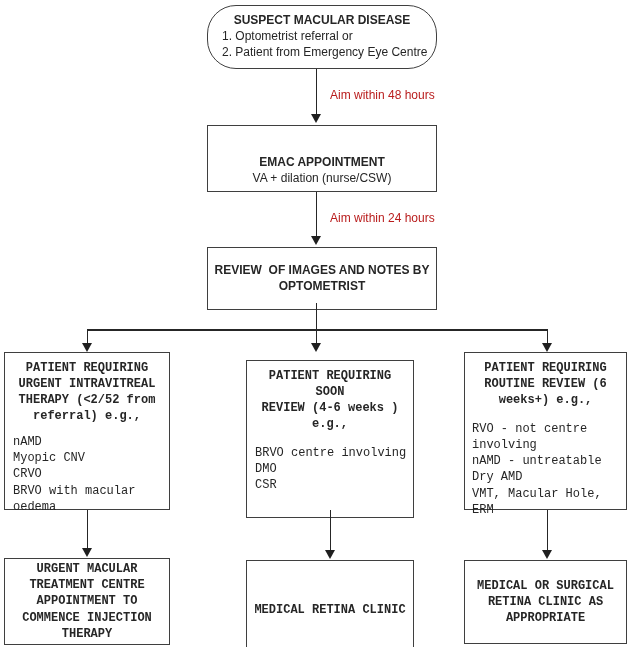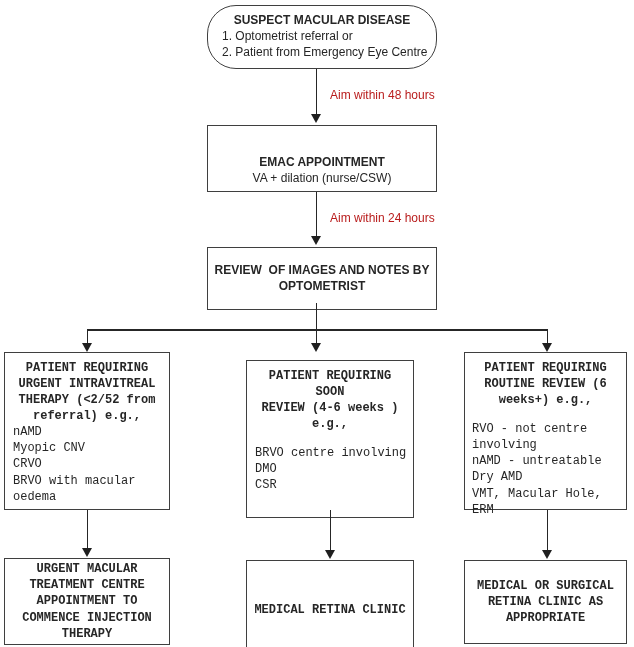--- a/index.html
+++ b/index.html
@@ -70,21 +70,21 @@
   <div class="vline" style="left:315.5px;top:329px;height:15px;"></div>
   <div class="ahead" style="left:311px;top:343px;"></div>
   <div class="vline" style="left:546.5px;top:329px;height:15px;"></div>
   <div class="ahead" style="left:542px;top:343px;"></div>
 
   <div class="box fs11" style="left:4px;top:352px;width:166px;height:158px;padding:7px 6px;">
     <div class="ttl">PATIENT REQUIRING
 URGENT INTRAVITREAL
 THERAPY (&lt;2/52 from
 referral) e.g.,</div>
-    <div class="items" style="margin-top:0;padding-left:2px;">nAMD
+    <div class="items" style="margin-top:10px;padding-left:2px;">nAMD
 Myopic CNV
 CRVO
 BRVO with macular oedema</div>
   </div>
 
   <div class="box fs11" style="left:246px;top:352px;width:168px;height:158px;padding:7px 6px;margin-top:8px;">
     <div class="ttl">PATIENT REQUIRING SOON
 REVIEW (4-6 weeks )
 e.g.,</div>
     <div class="items" style="margin-top:13px;padding-left:2px;">BRVO centre involving

